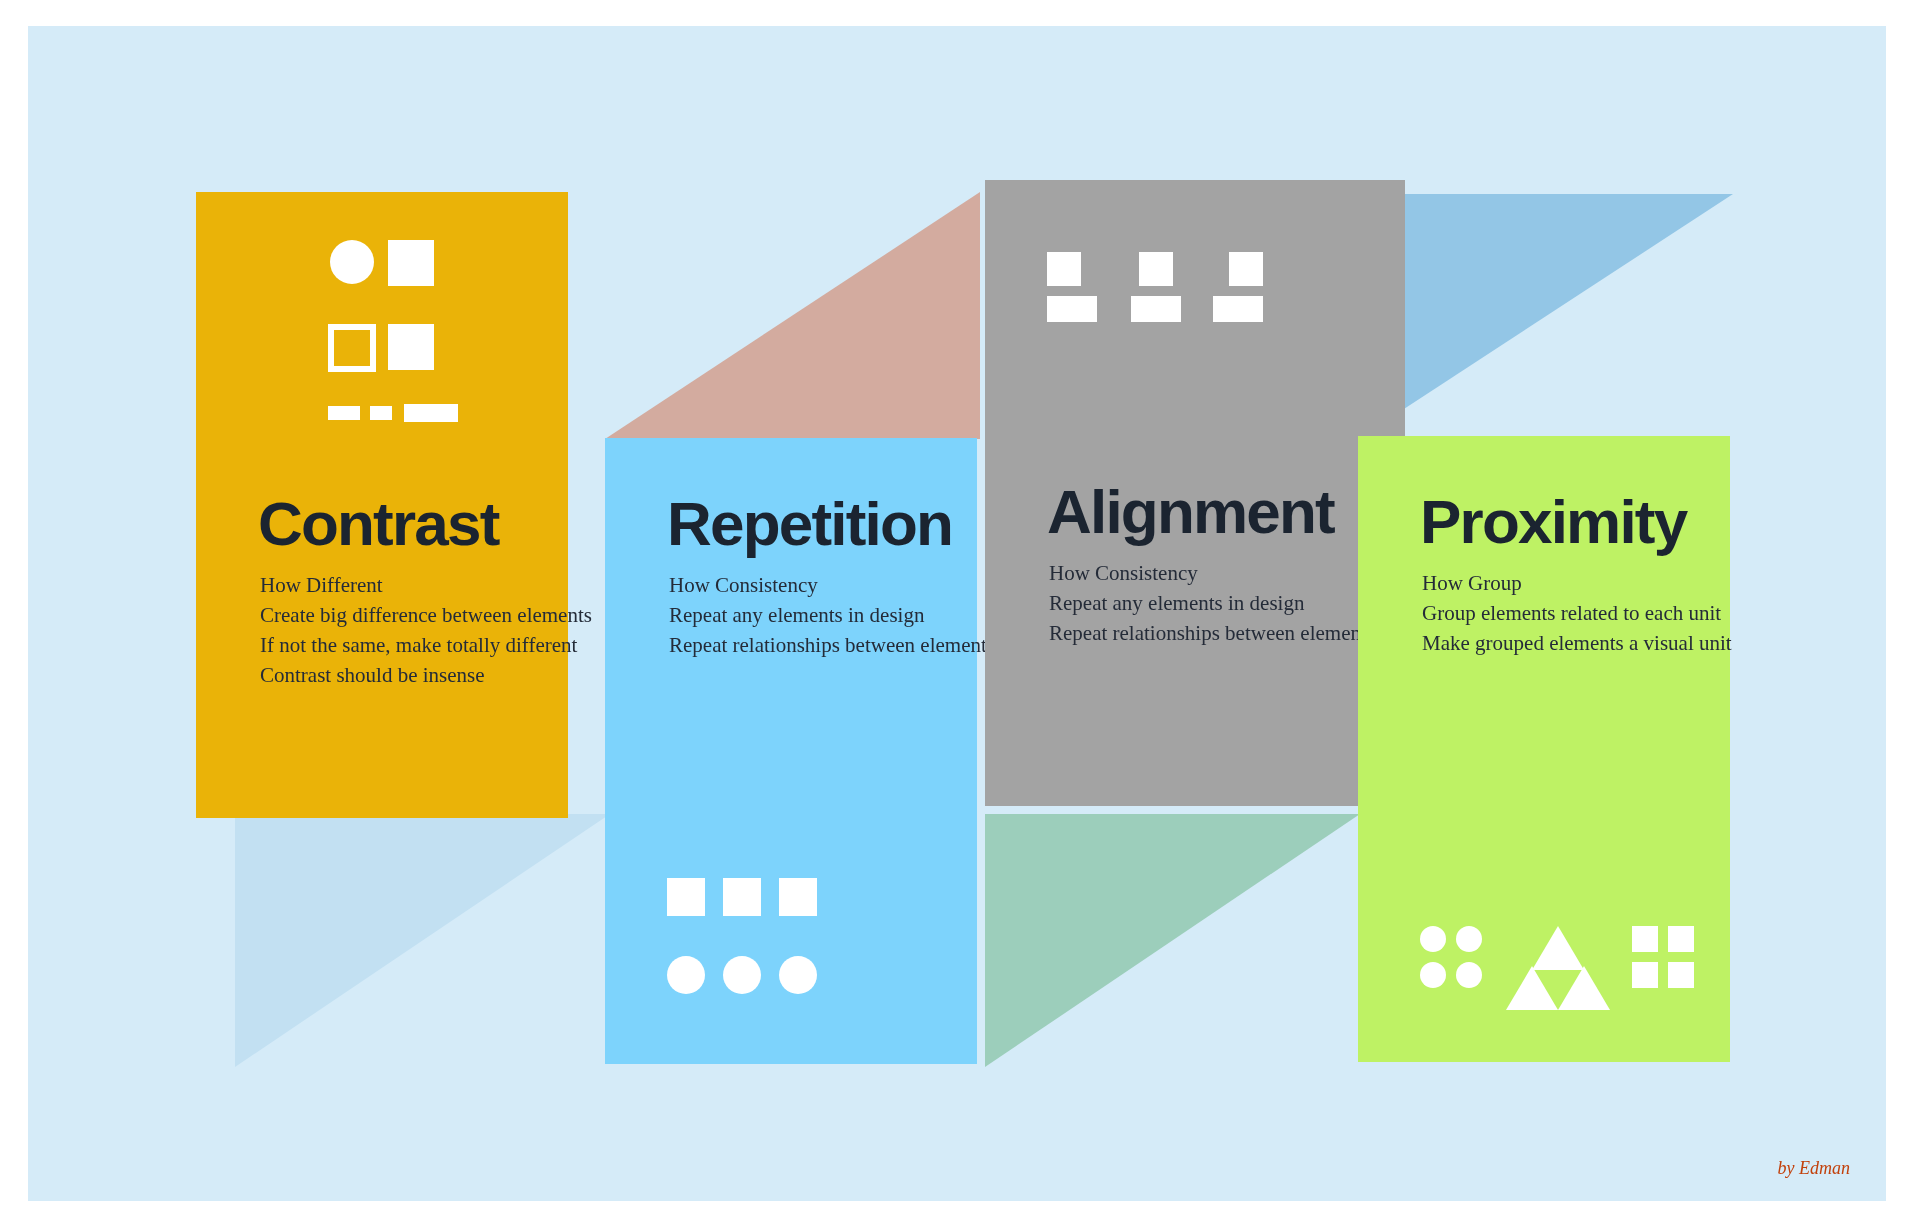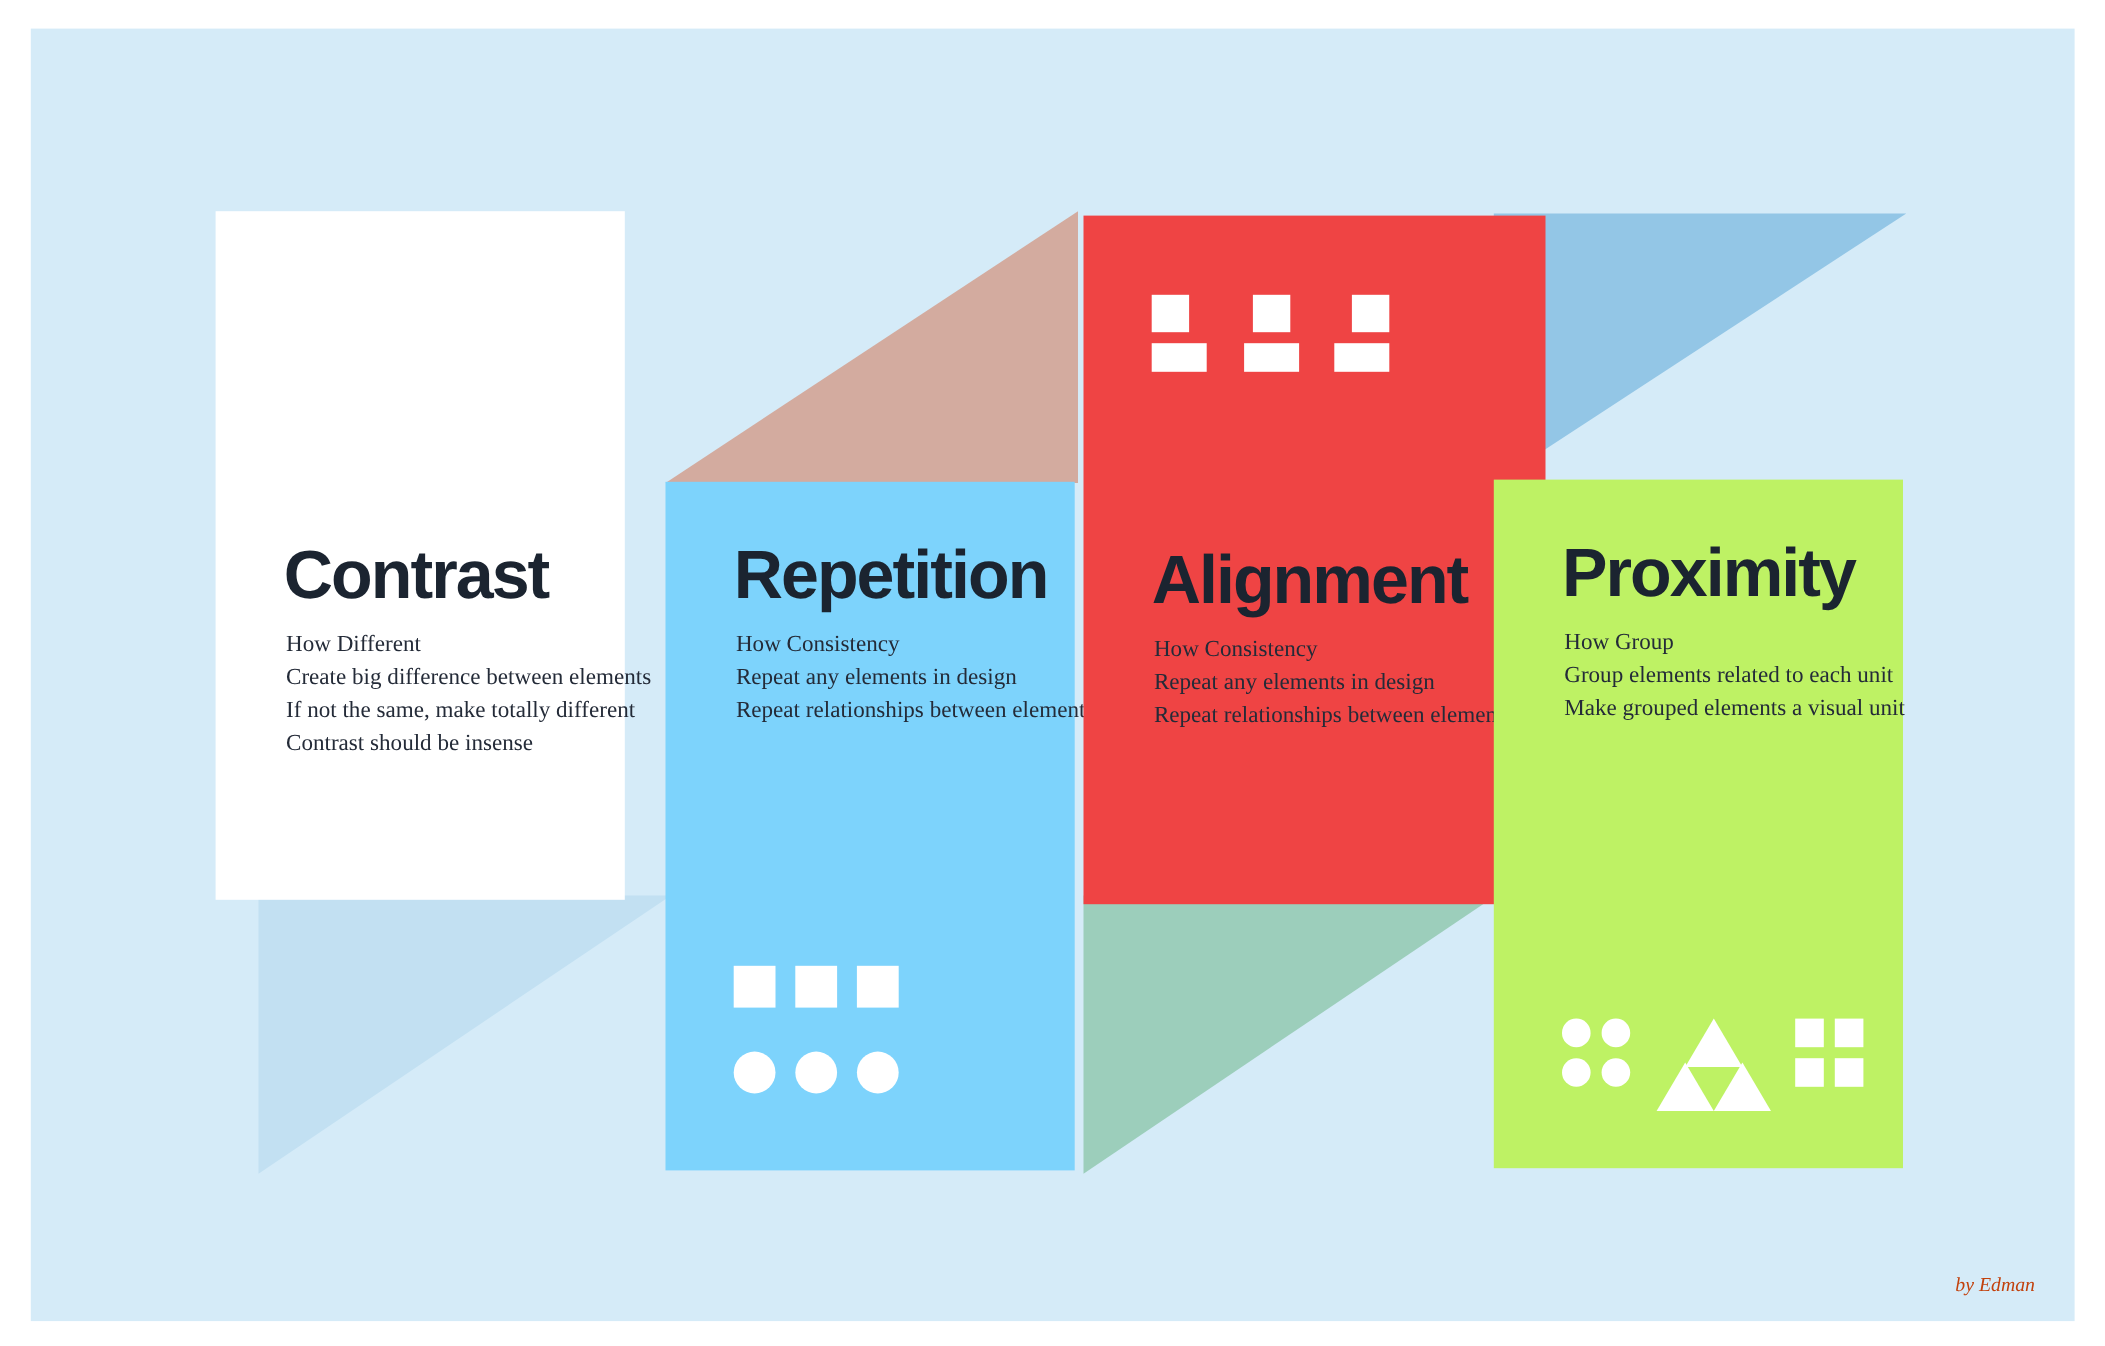--- a/index.html
+++ b/index.html
@@ -65,35 +65,35 @@
   .column {
     position: absolute;
     box-sizing: border-box;
     padding: 0 62px;
   }
   #col-contrast {
     left: 168px;
     top: 166px;
     width: 372px;
     height: 626px;
-    background: #ffffff;
+    background: #eab308;
   }
   #col-repetition {
     left: 577px;
     top: 412px;
     width: 372px;
     height: 626px;
     background: #7dd3fc;
   }
   #col-alignment {
     left: 957px;
-    top: 170px;
+    top: 154px;
     width: 420px;
     height: 626px;
-    background: #ef4444;
+    background: #a3a3a3;
   }
   #col-proximity {
     left: 1330px;
     top: 410px;
     width: 372px;
     height: 626px;
     background: #bef264;
   }
 
   

